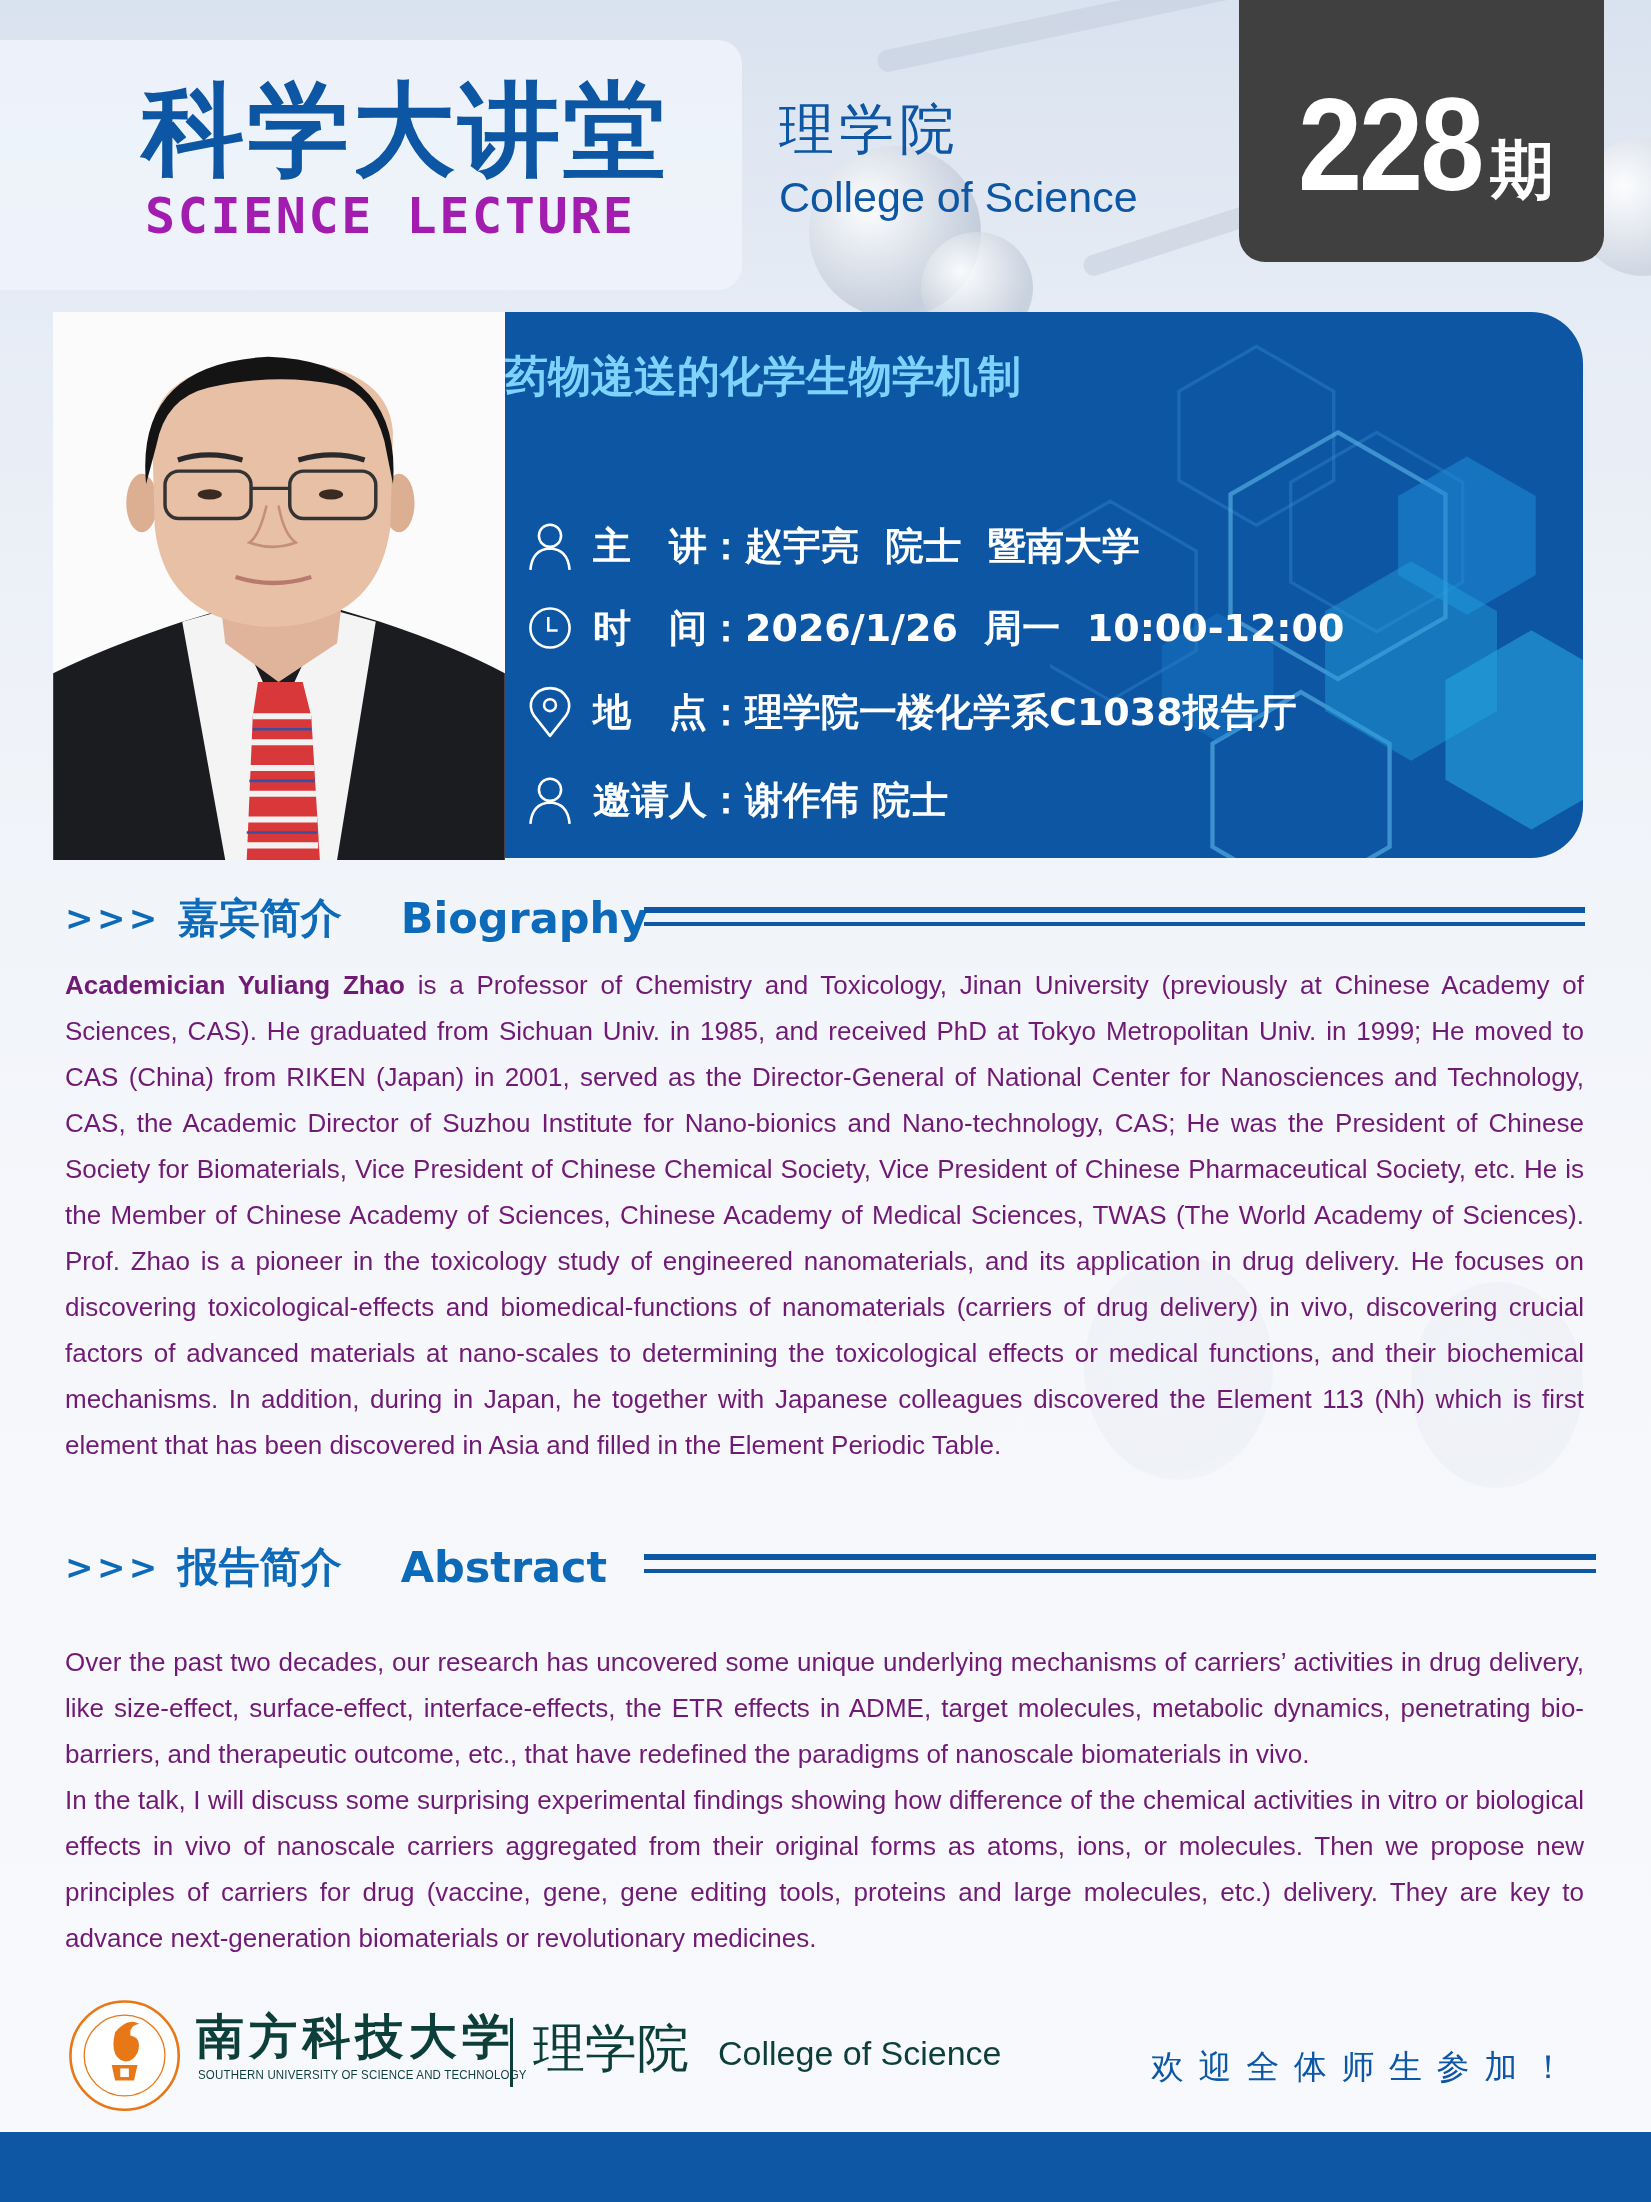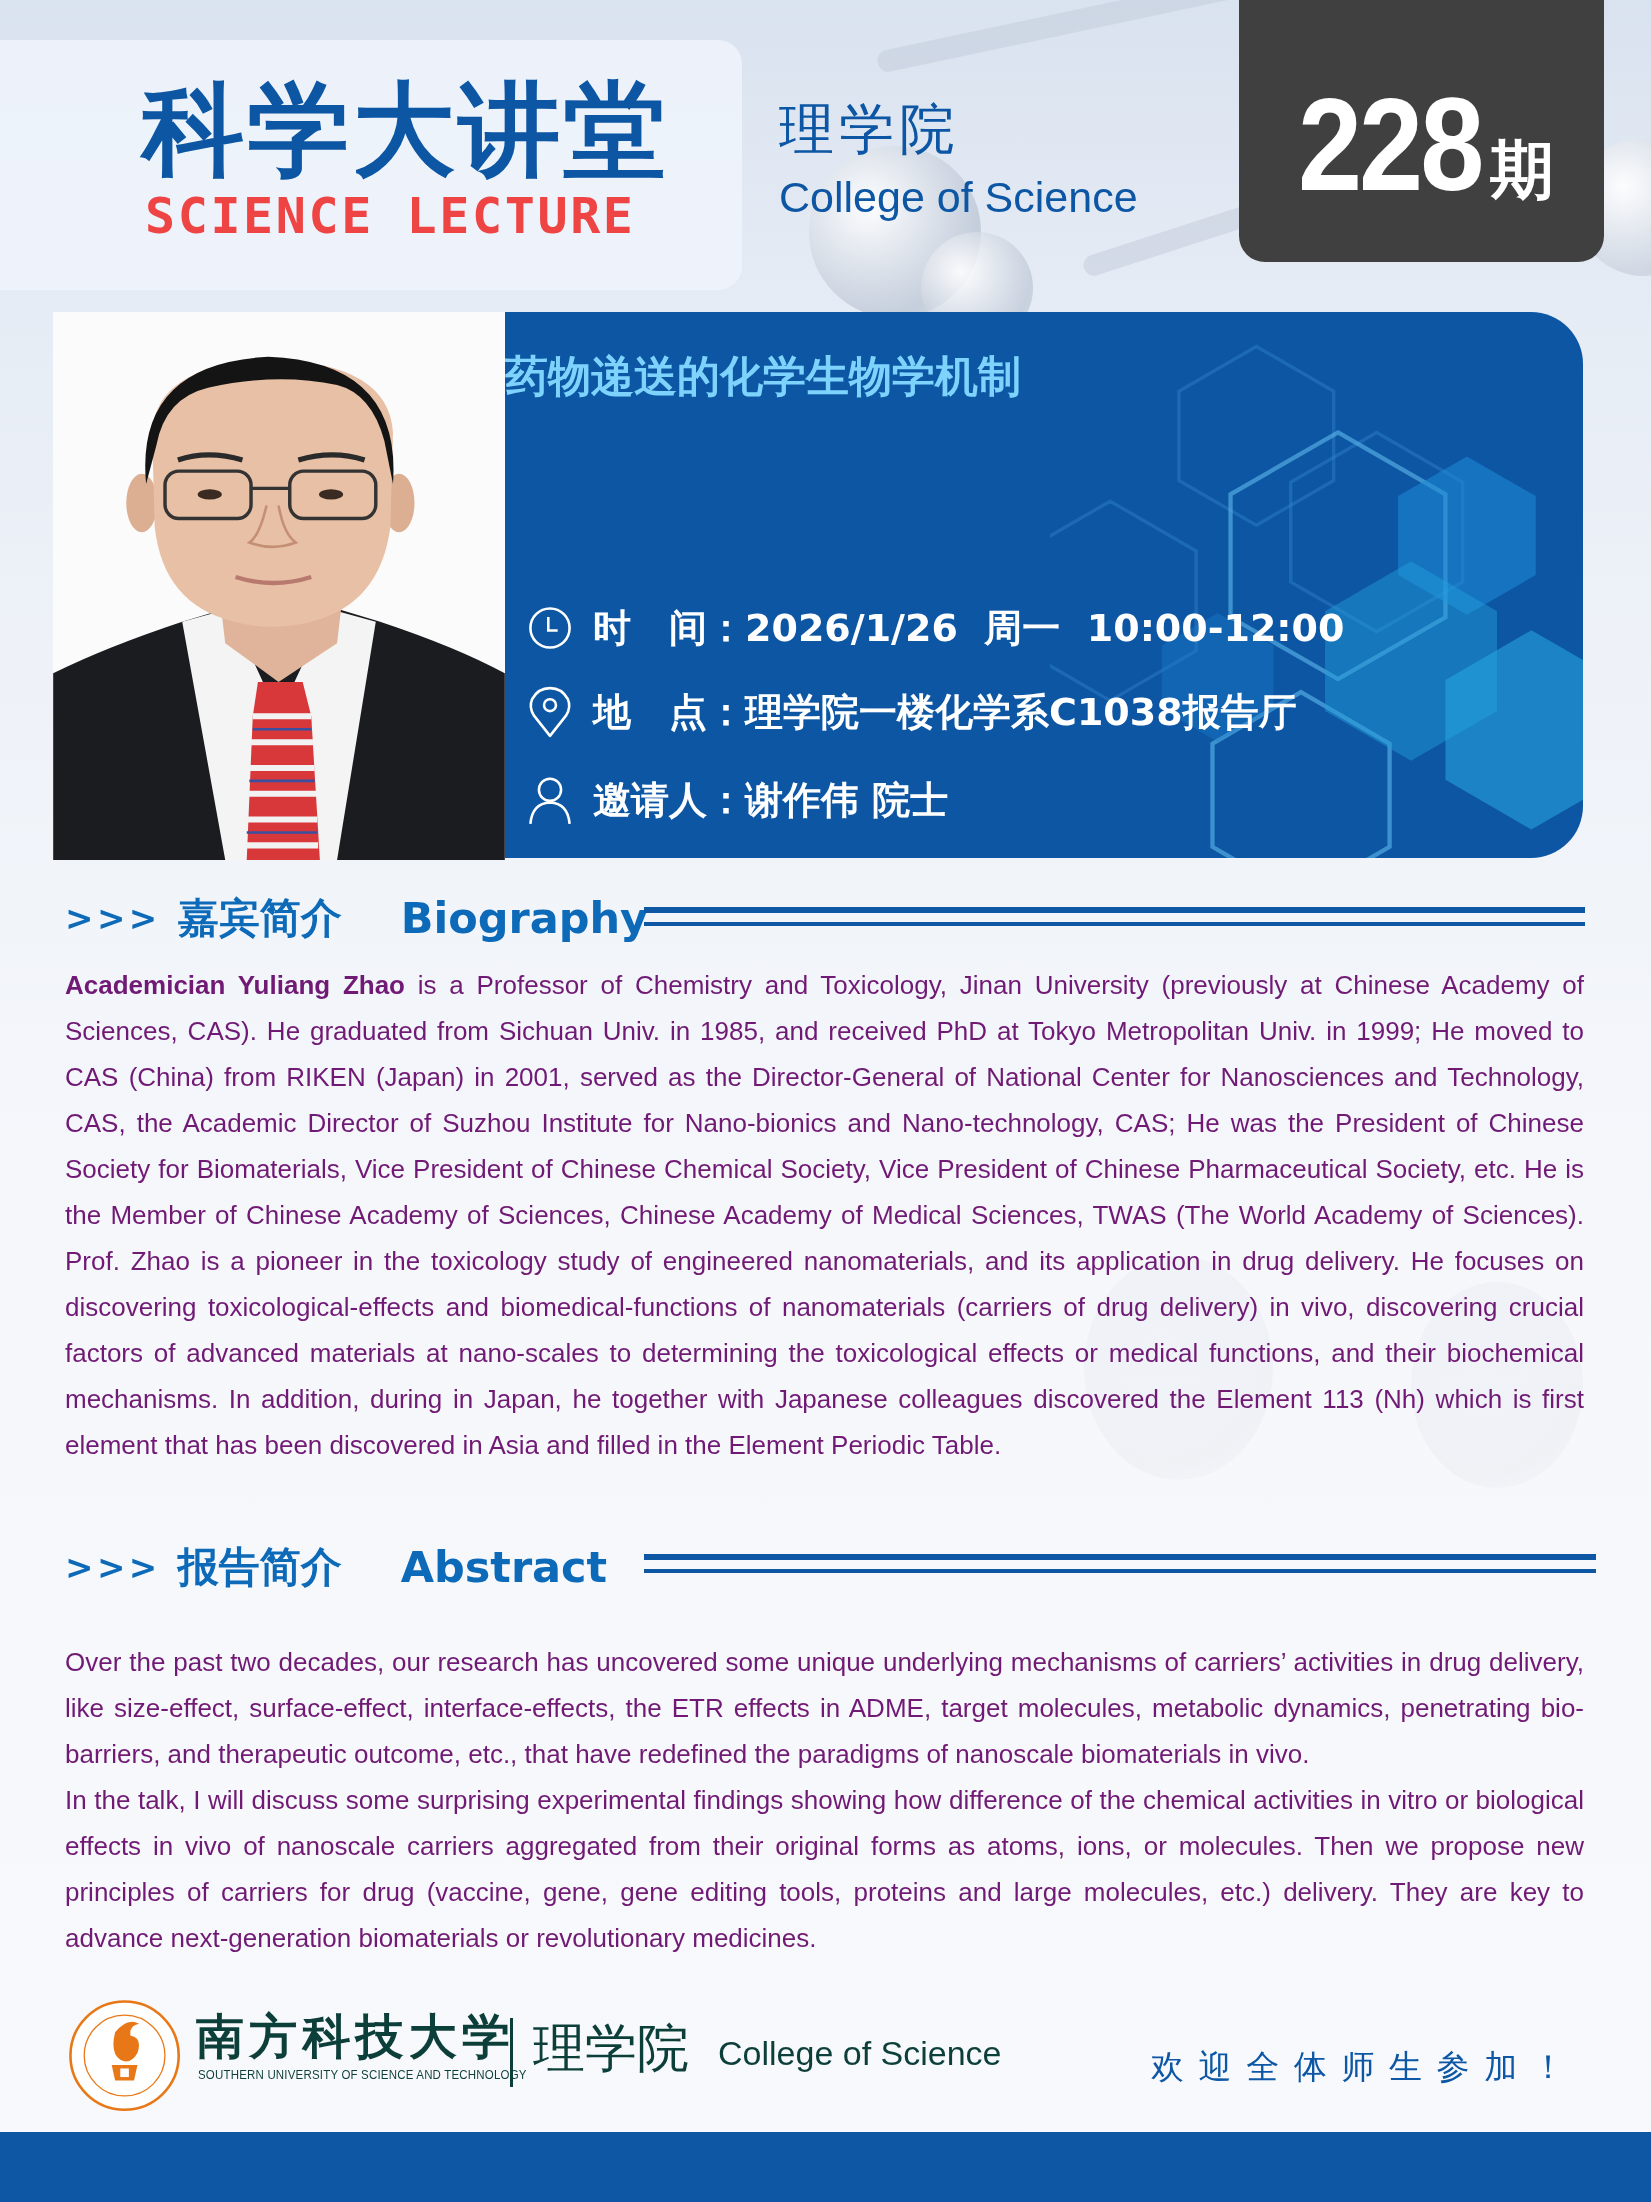--- a/index.html
+++ b/index.html
@@ -21,21 +21,21 @@
     border-radius: 0 24px 24px 0;
   }
   .brand-cn {
     position: absolute; left: 142px; top: 79px;
     font-family: "DejaVu Sans", sans-serif; font-weight: bold;
     font-size: 102px; letter-spacing: 3.4px; color: #0c56a4; line-height: 1;
   }
   .brand-en {
     position: absolute; left: 145px; top: 191px;
     font-family: "DejaVu Sans Mono", monospace; font-weight: bold;
-    font-size: 50px; letter-spacing: 2.6px; color: #ef4444; line-height: 1;
+    font-size: 50px; letter-spacing: 2.6px; color: #a21caf; line-height: 1;
   }
   .college-cn {
     position: absolute; left: 779px; top: 102px;
     font-family: "DejaVu Sans", sans-serif; font-size: 55px; color: #0c56a4; line-height: 1; letter-spacing: 5.2px;
   }
   .college-en {
     position: absolute; left: 779px; top: 176px;
     font-family: "Liberation Sans", sans-serif; font-size: 43px; color: #0c56a4; line-height: 1;
   }
   .issue-badge {
@@ -208,20 +208,30 @@
     <g stroke="none">
       <polygon points="485,168 565,214 565,306 485,352 405,306 405,214" fill="rgba(30,140,215,0.55)"></polygon>
       <polygon points="420,290 520,348 520,464 420,522 320,464 320,348" fill="rgba(35,160,220,0.45)"></polygon>
       <polygon points="560,370 660,428 660,544 560,602 460,544 460,428" fill="rgba(40,170,225,0.55)"></polygon>
       <polygon points="195,350 260,388 260,462 195,500 130,462 130,388" fill="rgba(30,130,205,0.35)"></polygon>
     </g>
   </svg>
 
   <div class="talk-title-cn">药物递送的化学生物学机制</div>
 
+  <div class="info-row" style="top:204px;">
+    <span class="ico">
+      <svg viewBox="0 0 54 60">
+          <circle cx="27" cy="18" r="13" fill="none" stroke="#fff" stroke-width="3"></circle>
+          <path d="M4 58 Q6 34 27 33 Q48 34 50 58" fill="none" stroke="#fff" stroke-width="3"></path>
+        </svg>
+    </span>
+    <span class="lbl">主　讲：</span>
+    <span class="val">赵宇亮  院士  暨南大学</span>
+  </div>
   <div class="info-row" style="top:286px;">
     <span class="ico">
       <svg viewBox="0 0 54 60">
           <circle cx="27" cy="30" r="23" fill="none" stroke="#fff" stroke-width="3"></circle>
           <path d="M25 17 L25 33 L36 33" fill="none" stroke="#fff" stroke-width="3"></path>
         </svg>
     </span>
     <span class="lbl">时　间：</span>
     <span class="val">2026/1/26  周一  10:00-12:00</span>
   </div>

